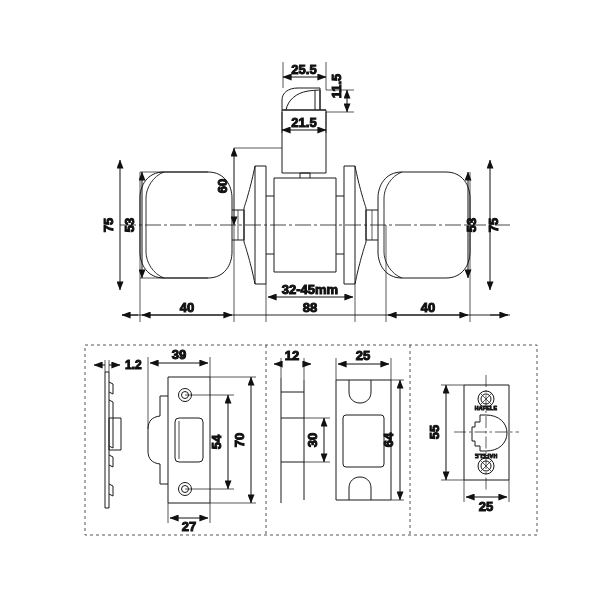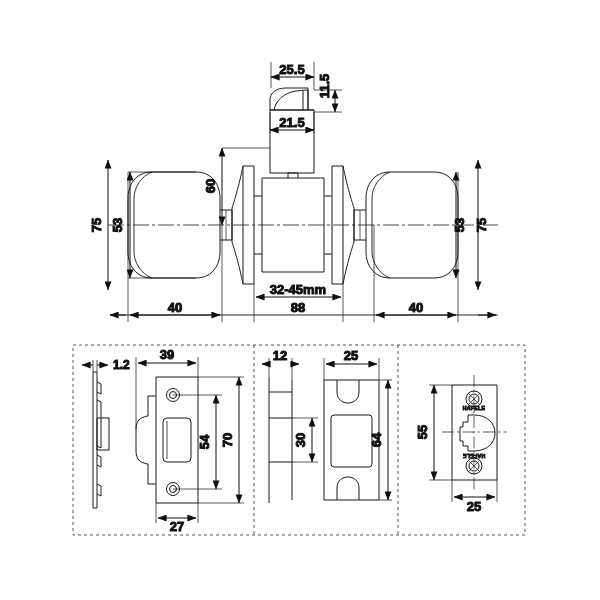--- a/index.html
+++ b/index.html
@@ -1,18 +1,18 @@
 <!DOCTYPE html>
 <html><head>
 <meta charset="utf-8">
 <style>
   html,body{margin:0;padding:0;background:#ffffff;}
   body{width:600px;height:600px;position:relative;overflow:hidden;
        font-family:"Liberation Sans", sans-serif;color:#1a1a1a;}
-  #sheet{position:absolute;left:0;top:0;width:512px;height:600px;}
+  #sheet{position:absolute;left:12px;top:0;width:512px;height:600px;}
   svg{display:block;}
   .dim-text{font-family:"Liberation Sans", sans-serif;font-size:13px;font-weight:bold;fill:#111111;}
   .dim-text-sm{font-family:"Liberation Sans", sans-serif;font-size:12px;font-weight:bold;fill:#111111;}
   .brand-text{font-family:"Liberation Sans", sans-serif;font-size:5.2px;font-weight:bold;fill:#111111;letter-spacing:0.3px;}
 </style>
 </head>
 <body>
 
 <div id="sheet">
 <svg width="600" height="600" viewBox="0 0 600 600" xmlns="http://www.w3.org/2000/svg">

